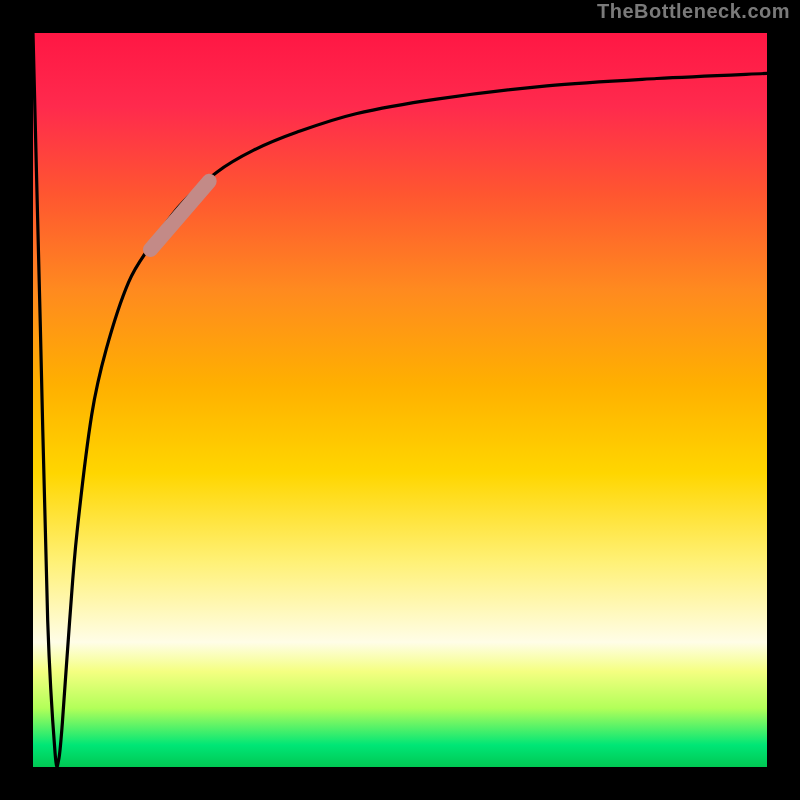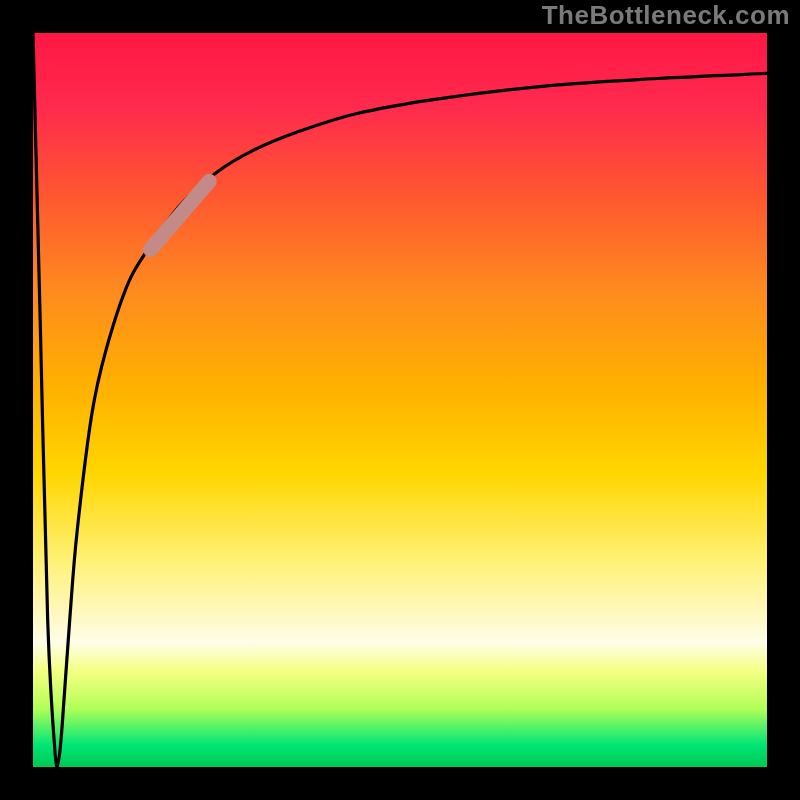--- a/index.html
+++ b/index.html
@@ -8,21 +8,21 @@
     position: relative;
     width: 800px;
     height: 800px;
     background: #000;
   }
   .watermark {
     position: absolute;
     top: 0;
     right: 10px;
     font-family: Arial, Helvetica, sans-serif;
-    font-size: 26px;
+    font-size: 20px;
     font-weight: bold;
     color: #7a7a7a;
     letter-spacing: 0.5px;
     z-index: 3;
   }
   .plot-area {
     position: absolute;
     left: 33px;
     top: 33px;
     width: 734px;

